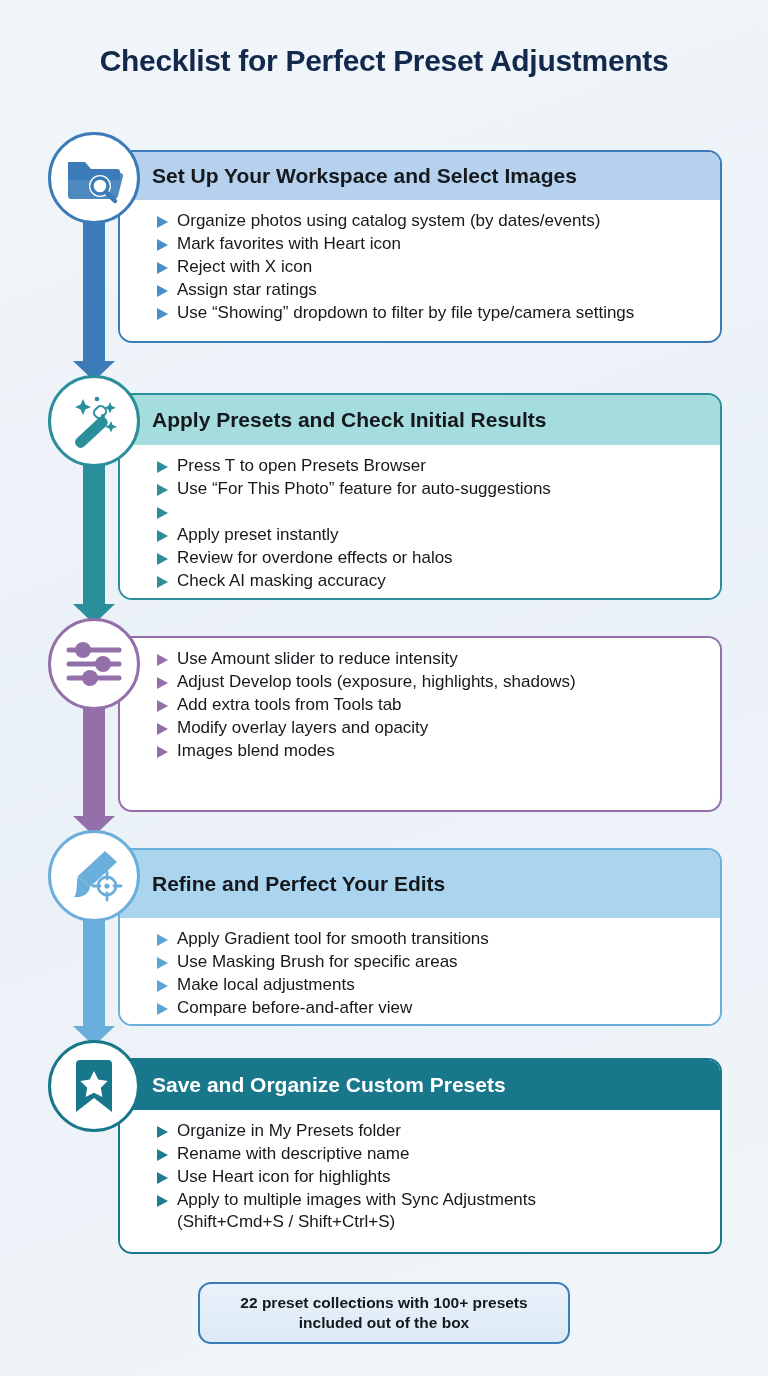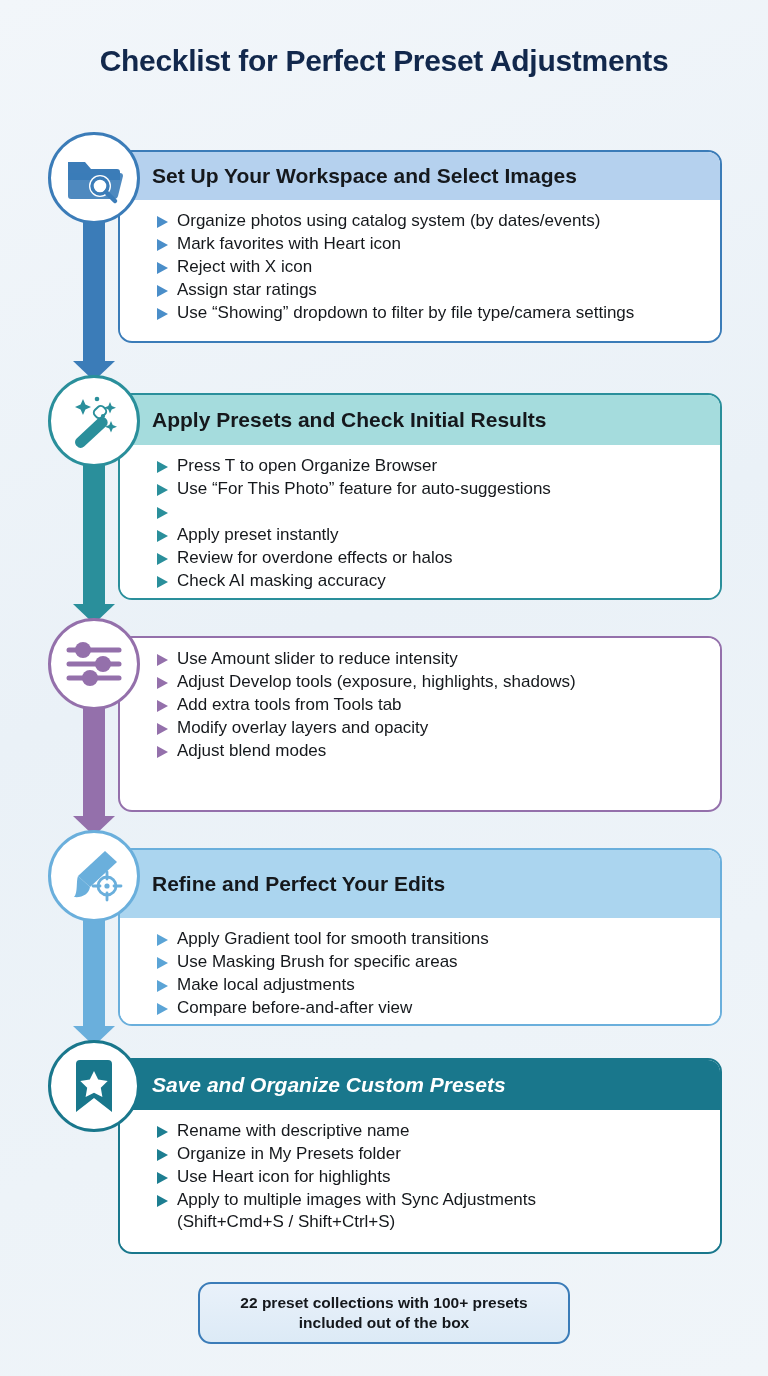--- a/index.html
+++ b/index.html
@@ -151,21 +151,21 @@
     </svg>
         </span>
       </div>
       <div class="connector" style="color: rgb(42, 143, 155); top: 455px; height: 169px;">
         <div class="stem" style="height:149px"></div>
         <div class="head" style="top:149px"></div>
       </div>
       <div class="step" style="top: 393px; height: 207px; border-color: rgb(42, 143, 155);">
         <div class="step-header" style="height: 50px; color: rgb(21, 24, 28); background: linear-gradient(rgb(165, 220, 221) 0%, rgb(165, 220, 221) 100%);">Apply Presets and Check Initial Results</div>
         <div class="step-body">
-          <div class="bullet-row"><span class="bullet-mark" style="color: rgb(42, 143, 155);"></span><span>Press T to open Organize Browser</span></div>
+          <div class="bullet-row"><span class="bullet-mark" style="color: rgb(42, 143, 155);"></span><span>Press T to open Presets Browser</span></div>
           <div class="bullet-row"><span class="bullet-mark" style="color: rgb(42, 143, 155);"></span><span>Use “For This Photo” feature for auto-suggestions</span></div>
           <div class="bullet-row"><span class="bullet-mark" style="color: rgb(42, 143, 155);"></span></div>
           <div class="bullet-row"><span class="bullet-mark" style="color: rgb(42, 143, 155);"></span><span>Apply preset instantly</span></div>
           <div class="bullet-row"><span class="bullet-mark" style="color: rgb(42, 143, 155);"></span><span>Review for overdone effects or halos</span></div>
           <div class="bullet-row"><span class="bullet-mark" style="color: rgb(42, 143, 155);"></span><span>Check AI masking accuracy</span></div>
         </div>
       </div>
       <div class="badge" style="top: 375px; border-color: rgb(42, 143, 155);">
         <span>
           <svg width="58" height="56" viewBox="0 0 58 56">
@@ -183,21 +183,21 @@
       <div class="connector" style="color: rgb(148, 112, 171); top: 698px; height: 138px;">
         <div class="stem" style="height:118px"></div>
         <div class="head" style="top:118px"></div>
       </div>
       <div class="step" style="top: 636px; height: 176px; border-color: rgb(148, 112, 171);">
         <div class="step-body">
           <div class="bullet-row"><span class="bullet-mark" style="color: rgb(148, 112, 171);"></span><span>Use Amount slider to reduce intensity</span></div>
           <div class="bullet-row"><span class="bullet-mark" style="color: rgb(148, 112, 171);"></span><span>Adjust Develop tools (exposure, highlights, shadows)</span></div>
           <div class="bullet-row"><span class="bullet-mark" style="color: rgb(148, 112, 171);"></span><span>Add extra tools from Tools tab</span></div>
           <div class="bullet-row"><span class="bullet-mark" style="color: rgb(148, 112, 171);"></span><span>Modify overlay layers and opacity</span></div>
-          <div class="bullet-row"><span class="bullet-mark" style="color: rgb(148, 112, 171);"></span><span>Adjust blend modes</span></div>
+          <div class="bullet-row"><span class="bullet-mark" style="color: rgb(148, 112, 171);"></span><span>Images blend modes</span></div>
         </div>
       </div>
       <div class="badge" style="top: 618px; border-color: rgb(148, 112, 171);">
         <span>
           <svg width="58" height="48" viewBox="0 0 58 48">
       <line x1="4" y1="10" x2="54" y2="10" stroke="#9470ab" stroke-width="5" stroke-linecap="round"></line>
       <line x1="4" y1="24" x2="54" y2="24" stroke="#9470ab" stroke-width="5" stroke-linecap="round"></line>
       <line x1="4" y1="38" x2="54" y2="38" stroke="#9470ab" stroke-width="5" stroke-linecap="round"></line>
       <circle cx="18" cy="10" r="8" fill="#9470ab"></circle>
       <circle cx="38" cy="24" r="8" fill="#9470ab"></circle>
@@ -227,24 +227,24 @@
       <circle cx="42" cy="38" r="9" fill="none" stroke="#6aafdc" stroke-width="2.8"></circle>
       <circle cx="42" cy="38" r="2.6" fill="#6aafdc"></circle>
       <line x1="42" y1="24" x2="42" y2="31" stroke="#6aafdc" stroke-width="2.8" stroke-linecap="round"></line>
       <line x1="42" y1="45" x2="42" y2="52" stroke="#6aafdc" stroke-width="2.8" stroke-linecap="round"></line>
       <line x1="28" y1="38" x2="35" y2="38" stroke="#6aafdc" stroke-width="2.8" stroke-linecap="round"></line>
       <line x1="49" y1="38" x2="56" y2="38" stroke="#6aafdc" stroke-width="2.8" stroke-linecap="round"></line>
     </svg>
         </span>
       </div>
       <div class="step" style="top: 1058px; height: 196px; border-color: rgb(25, 119, 140);">
-        <div class="step-header" style="height: 50px; color: rgb(255, 255, 255); background: linear-gradient(rgb(25, 119, 140) 0%, rgb(25, 119, 140) 100%); font-style: italic;">Save and Organize Custom Presets</div>
-        <div class="step-body">
+        <div class="step-header" style="height: 50px; color: rgb(255, 255, 255); background: linear-gradient(rgb(25, 119, 140) 0%, rgb(25, 119, 140) 100%);">Save and Organize Custom Presets</div>
+        <div class="step-body">
+          <div class="bullet-row"><span class="bullet-mark" style="color: rgb(29, 126, 145);"></span><span>Organize in My Presets folder</span></div>
           <div class="bullet-row"><span class="bullet-mark" style="color: rgb(29, 126, 145);"></span><span>Rename with descriptive name</span></div>
-          <div class="bullet-row"><span class="bullet-mark" style="color: rgb(29, 126, 145);"></span><span>Organize in My Presets folder</span></div>
           <div class="bullet-row"><span class="bullet-mark" style="color: rgb(29, 126, 145);"></span><span>Use Heart icon for highlights</span></div>
           <div class="bullet-row"><span class="bullet-mark" style="color: rgb(29, 126, 145);"></span><span>Apply to multiple images with Sync Adjustments
 (Shift+Cmd+S / Shift+Ctrl+S)</span></div>
         </div>
       </div>
       <div class="badge" style="top: 1040px; border-color: rgb(25, 119, 140);">
         <span>
           <svg width="46" height="56" viewBox="0 0 46 56">
       <path d="M5 6 a4 4 0 0 1 4 -4 h28 a4 4 0 0 1 4 4 v48 l-18 -14 l-18 14 z" fill="#19778c"></path>
       <path d="M23 13 l4.2 8.6 9.5 1.4 -6.9 6.7 1.6 9.4 -8.4 -4.4 -8.4 4.4 1.6 -9.4 -6.9 -6.7 9.5 -1.4 z" fill="#fff"></path>

